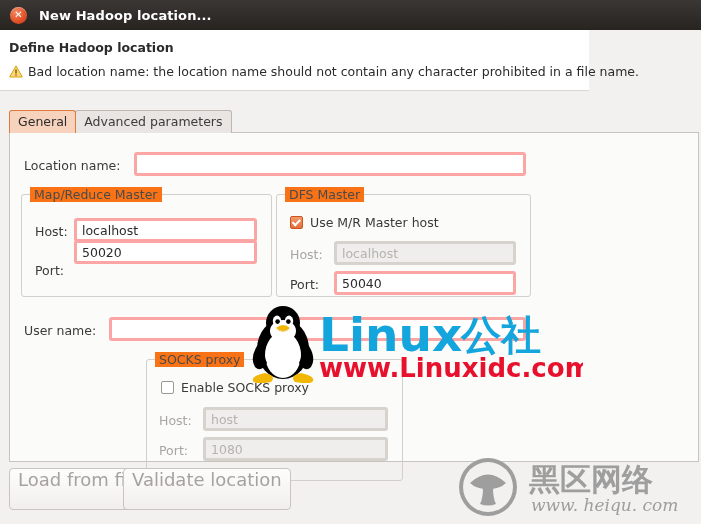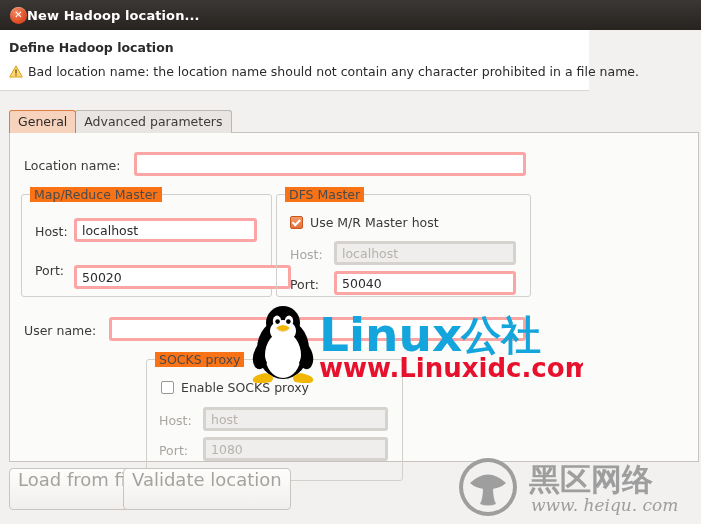--- a/index.html
+++ b/index.html
@@ -28,21 +28,21 @@
     margin-left: 10px;
     border-radius: 50%;
     background: radial-gradient(circle at 35% 30%, #f08a62 0%, #e4532a 55%, #bf3c17 100%);
     box-shadow: inset 0 1px 0 rgba(255,255,255,.35);
     display: flex; align-items: center; justify-content: center;
     color: #fff; font-size: 10px; line-height: 1; font-weight: bold;
     cursor: pointer;
     flex: none;
   }
   .title-text {
-    margin-left: 0;
+    margin-left: 12px;
     color: #ffffff;
     font-size: 13px;
     font-weight: bold;
     letter-spacing: .1px;
     white-space: nowrap;
   }
 
   
   .header {
     position: absolute; left: 0; top: 30px;
@@ -233,21 +233,21 @@
     <div class="abs lbl" style="left:14px; top:25px;">Location name:</div>
     <input class="field abs" type="text" style="left: 124px; top: 19px; width: 392px; height: 24px;" value="">
 
     <div class="group" style="left:11px; top:61px; width:249px; height:101px;">
       <div class="group-title">Map/Reduce Master</div>
 
       <div class="abs lbl" style="left:13px; top:29px;">Host:</div>
       <input class="field abs" type="text" style="left: 52px; top: 23px; width: 183px; height: 24px;" value="localhost">
 
       <div class="abs lbl" style="left:13px; top:68px;">Port:</div>
-      <input class="field abs" type="text" style="left: 52px; top: 70px; width: 217px; height: 24px;" value="50020">
+      <input class="field abs" type="text" style="left: 52px; top: 45px; width: 183px; height: 24px;" value="50020">
     </div>
 
     <div class="group" style="left:266px; top:61px; width:253px; height:101px;">
       <div class="group-title">DFS Master</div>
 
       <div class="abs" style="left:13px; top:20px; display:flex; align-items:center;">
         <span class="cbox checked"></span>
         <span class="lbl" style="margin-left:7px;">Use M/R Master host</span>
       </div>
 

